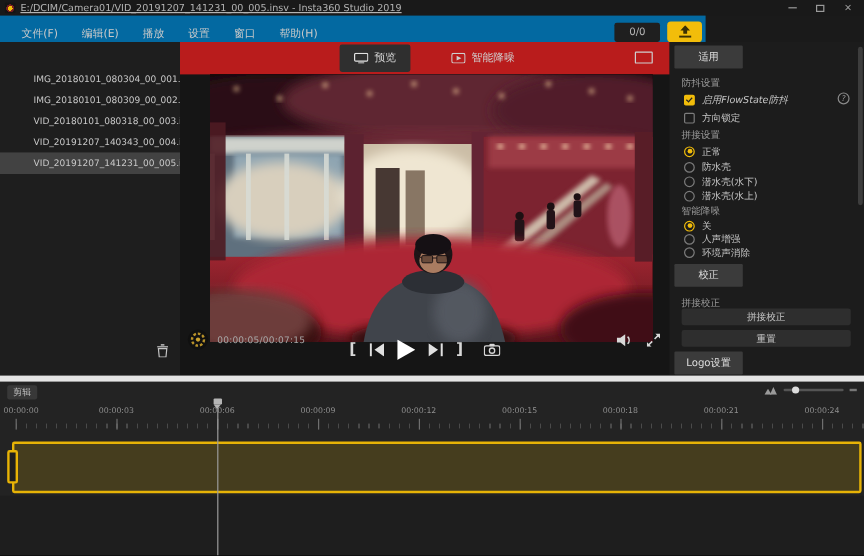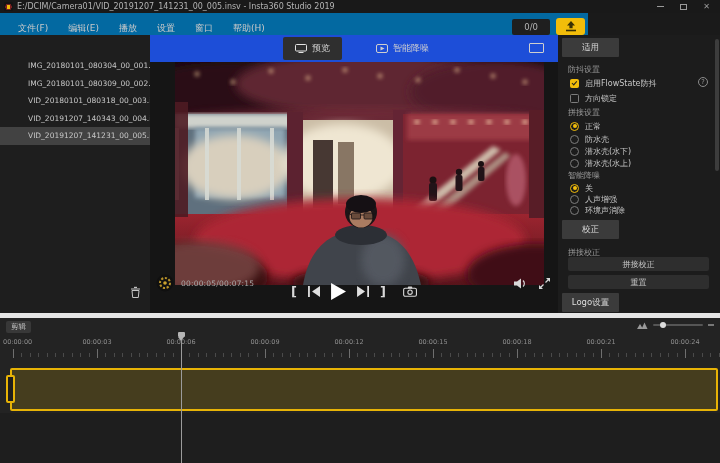--- a/index.html
+++ b/index.html
@@ -5,21 +5,21 @@
   * { margin:0; padding:0; box-sizing:border-box; }
   html,body { background:#000; }
   #app { position:relative; width:720px; height:463px; background:#1a1a1a; overflow:hidden;
          font-family:"DejaVu Sans","Liberation Sans",sans-serif; -webkit-font-smoothing:antialiased; }
 
   
   .titlebar { position:absolute; left:0; top:0; width:720px; height:13px; background:#191919;
               display:flex; align-items:center; padding:0 4px; gap:4px; }
   .app-icon { width:9px; height:9px; border-radius:1px;
               background:radial-gradient(circle at 50% 55%, #f2bd0a 0 2px, #7a2020 2px 3.2px, #141414 3.4px); }
-  .title-text { font-size:8px; color:#b4b4b4; white-space:nowrap; }
+  .title-text { font-size:8px; color:#b4b4b4; white-space:nowrap;text-decoration:underline; }
   .win-controls { margin-left:auto; display:flex; align-items:center; gap:16px; padding-right:6px; }
   .wc-min { width:7px; height:1px; background:#9a9a9a; }
   .wc-max { width:7px; height:6px; border:1px solid #9a9a9a; }
   .wc-close { color:#9a9a9a; font-size:8px; line-height:8px; }
 
   
   .menubar { position:absolute; left:0; top:13px; width:588px; height:22px; background:#0369a1;
              display:flex; align-items:flex-end; padding-left:8px; }
   .menu-item { color:#c9c9c9; font-size:9px; padding:0 10px; }
   .menu-right { margin-left:auto; display:flex; align-items:center; gap:6px; padding-right:3px; }
@@ -31,21 +31,21 @@
   .sidebar { position:absolute; left:0; top:35px; width:150px; height:278px; background:#1e1e1e; }
   .sidebar-header { font-size:8px; color:#8f8f8f; padding:7px 0 0 8px; }
   .file-list { position:absolute; left:0; top:22px; width:150px; }
   .file-row { height:17.5px; display:flex; align-items:center; padding-left:22px; gap:6px; }
   .file-row.selected { background:#424242; }
   .file-name { font-size:7.5px; color:#c8c8c8; white-space:nowrap; }
   .trash-btn { position:absolute; right:9px; bottom:18px; width:11px; height:12px; }
 
   
   .center { position:absolute; left:150px; top:35px; width:408px; height:278px; background:#151515; }
-  .tabbar { position:absolute; left:0; top:0; width:408px; height:27px; background:#1d4ed8; }
+  .tabbar { position:absolute; left:0; top:0; width:408px; height:27px; background:#b91c1c; }
   .tab { position:absolute; top:2px; height:23px; display:flex; align-items:center; gap:5px;
          font-size:9px; color:#d0d0d0; padding:0 12px; border-radius:2px; }
   .tab.active { background:#2f2f2f; }
   .tab-preview { left:133px; }
   .tab-free { left:214px; }
   .screen-toggle { position:absolute; right:14px; top:8px; width:15px; height:10px;
                    border:1px solid #cfcfcf; border-radius:1px; }
   .viewport { position:absolute; left:25px; top:27px; width:369px; height:223px; background:#000; }
   .viewport svg { display:block; }
 
@@ -341,21 +341,21 @@
             <polygon points="11,0 7,0 11,4" fill="#d8d8d8"></polygon>
         </svg>
       </div>
     </div>
   </div>
 
   <div class="rightpanel">
     <div class="panel-btn" style="top:3px">适用</div>
 
     <div class="sec-label" style="top:29px">防抖设置</div>
-    <div class="opt-row" style="top:43px; right:0;">
+    <div class="opt-row" style="top:43px; right:0;font-style:italic;">
       <span class="checkbox checked"></span>
       <span>启用FlowState防抖</span>
       <span class="help-circle">?</span>
     </div>
     <div class="opt-row" style="top:58px">
       <span class="checkbox"></span>
       <span>方向锁定</span>
     </div>
 
     <div class="sec-label" style="top:72px">拼接设置</div>

